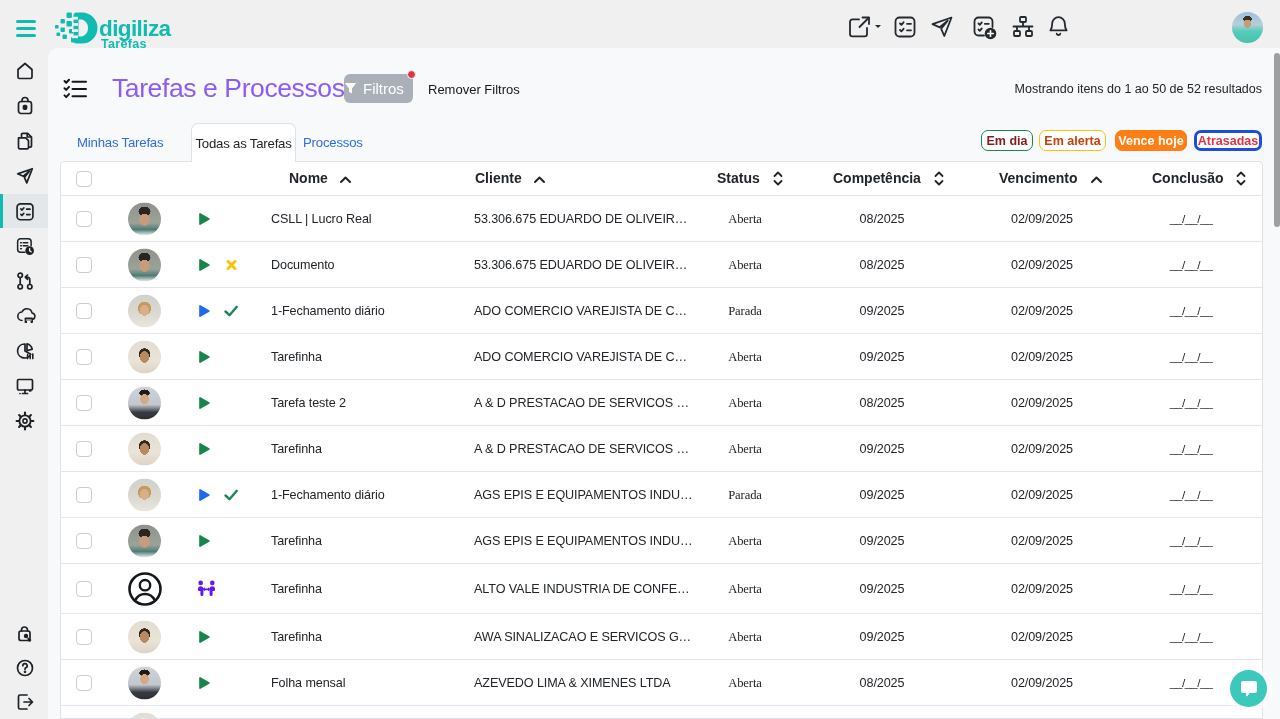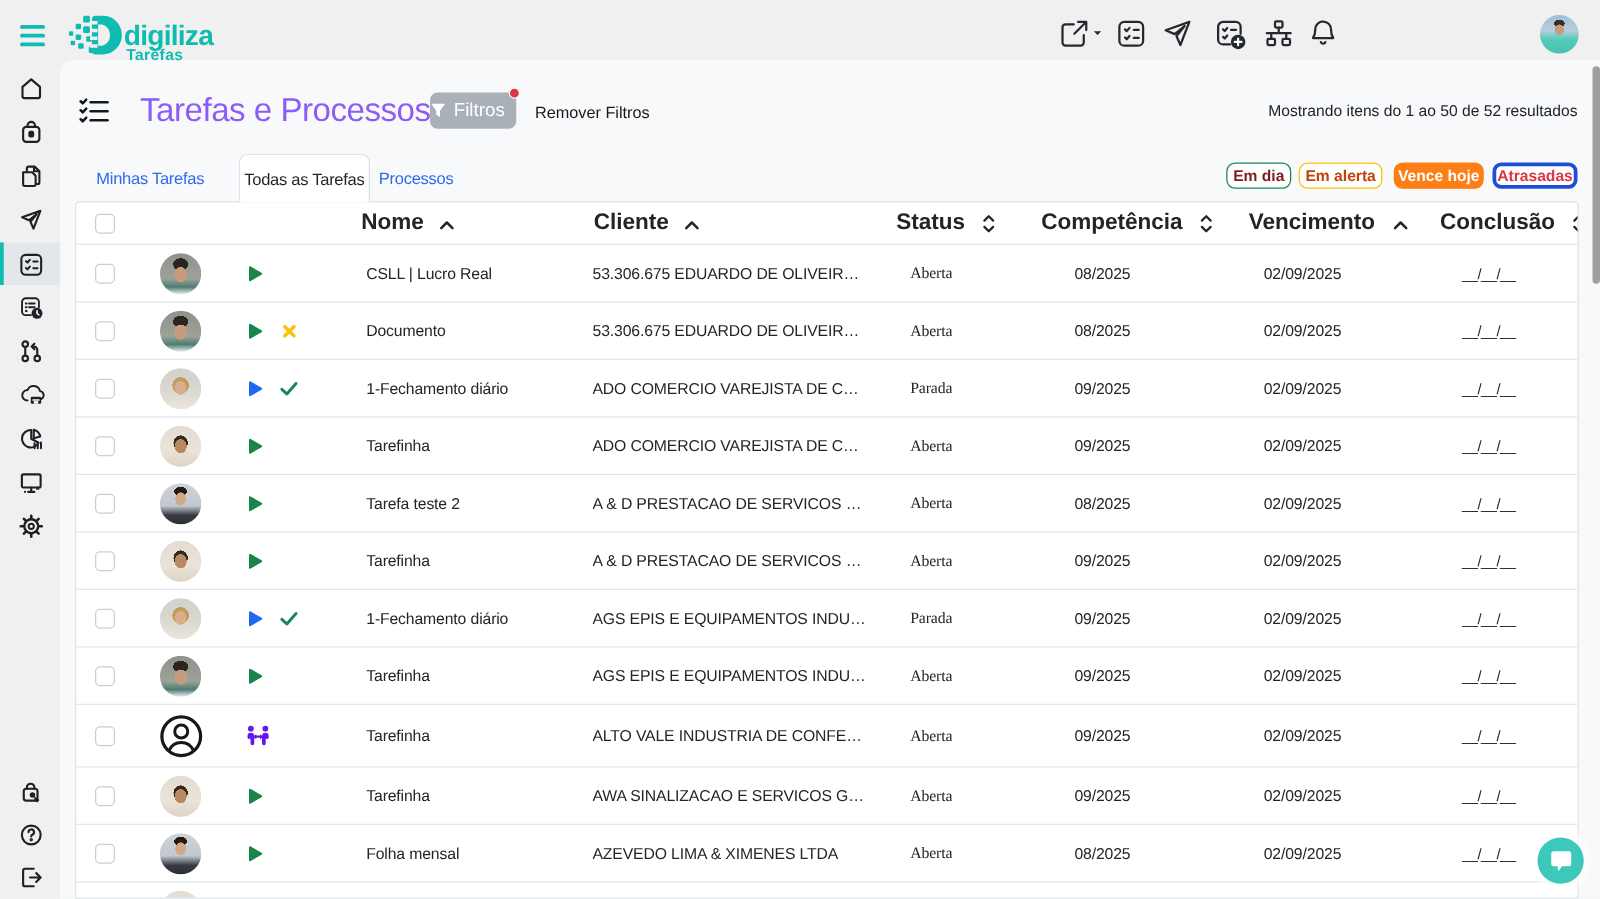--- a/index.html
+++ b/index.html
@@ -50,23 +50,23 @@
   #bd2 { left:1039px; width:67px; border:1px solid #ffc107; color:#c2410c; }
   #bd3 { left:1115px; width:72px; border:1px solid #fd7e14; color:#fff; background:#fd7e14; }
   #bd4 { left:1194px; width:68px; border:3px solid #1d4ed8; color:#dc3545; }
 
   
   #card { position:absolute; left:60px; top:161px; width:1203px; height:558px; background:#fff; border:1px solid #dee2e6; border-radius:4px 4px 0 0; z-index:2; overflow:hidden;}
   .thead { position:relative; height:33px; }
   .row { position:relative; height:46px; border-top:1px solid #e2e6ea; }
   .row.tall { height:50px; }
   .cb { position:absolute; left:15px; top:50%; transform:translateY(-50%); width:16px; height:16px; border:1px solid #c9ced4; border-radius:4px; background:#fff; }
-  .hlabel { position:absolute; top:47%; transform:translateY(-50%); font-size:18px; font-weight:700; color:#212529; white-space:nowrap; }
+  .hlabel { position:absolute; top:47%; transform:translateY(-50%); font-size:14px; font-weight:700; color:#212529; white-space:nowrap; }
   .cell { position:absolute; top:50%; transform:translateY(-50%); font-size:12.6px; letter-spacing:-0.1px; color:#212529; white-space:nowrap; }
-  .c-nome { left:232px; }
+  .c-nome { left:210px; }
   .c-cliente { left:413px; max-width:219px; overflow:hidden; text-overflow:ellipsis; }
   .c-status { left:624px; width:120px; text-align:center;font-family:Liberation Serif, serif; }
   .c-comp { left:761px; width:120px; text-align:center; }
   .c-venc { left:921px; width:120px; text-align:center; }
   .c-concl { left:1070px; width:120px; text-align:center; font-size:11.8px; letter-spacing:-0.4px; }
   .avatar { position:absolute; left:67px; top:50%; transform:translateY(-50%); width:33px; height:33px; border-radius:50%; }
   .ic1 { position:absolute; left:136px; top:50%; transform:translateY(-50%); width:14px; height:14.5px;}
   .ic2 { position:absolute; left:162px; top:50%; transform:translateY(-50%); width:16px; height:16px;}
 
   .av-a { background:

